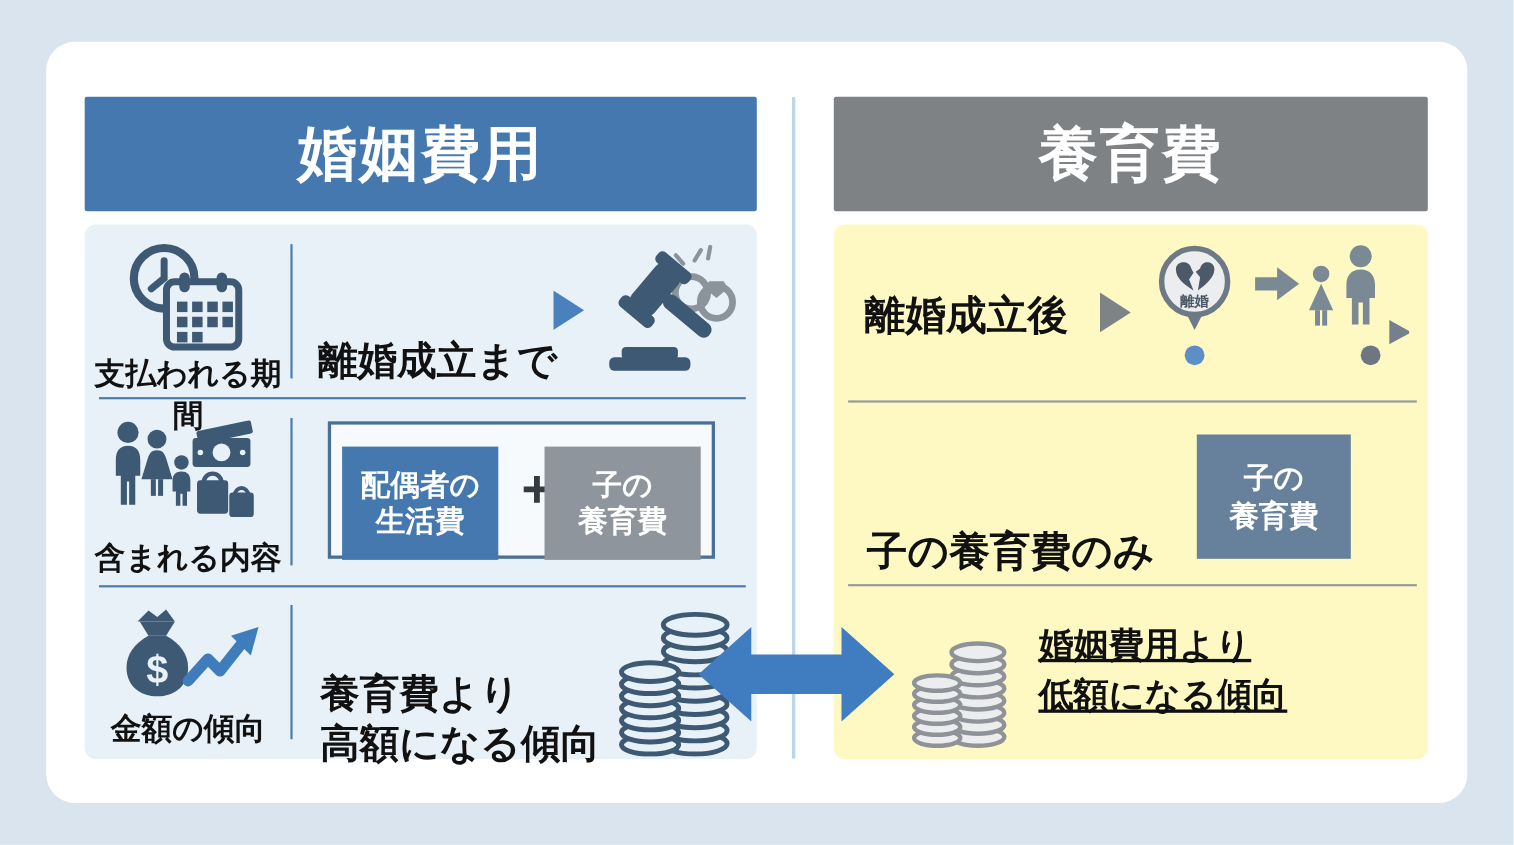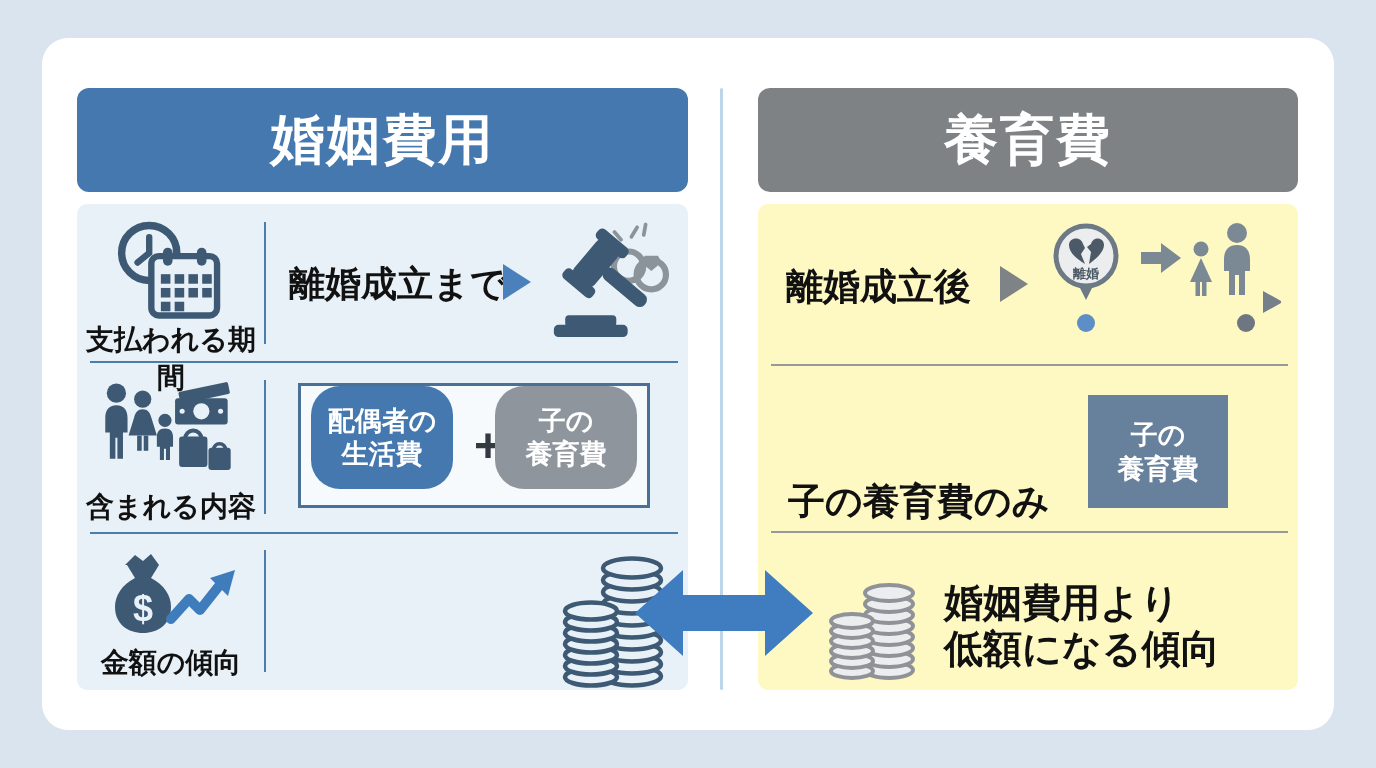--- a/index.html
+++ b/index.html
@@ -9,53 +9,52 @@
     font-family:"Liberation Sans","DejaVu Sans",sans-serif;
     position:relative;overflow:hidden;
     -webkit-font-smoothing:antialiased;
   }
   .card{
     position:absolute;left:42px;top:38px;width:1292px;height:692px;
     background:#ffffff;border-radius:26px;
   }
   .card>*{position:absolute;}
   .hdr{
-    height:104px;border-radius:12px;
+    height:104px;border-radius:2px;
     color:#ffffff;font-weight:bold;font-size:54px;
     display:flex;align-items:center;justify-content:center;
     letter-spacing:2px;
   }
   .hdr-left{left:35px;top:50px;width:611px;background:#4478ae;}
   .hdr-right{left:716px;top:50px;width:540px;background:#7e8285;}
   .panel{border-radius:10px;top:166px;height:486px;}
   .panel>*{position:absolute;}
   .panel-left{left:35px;width:611px;background:#e8f1f8;}
   .panel-right{left:716px;width:540px;background:#fef9c3;}
   .mid-divider{left:678px;top:50px;width:3px;height:602px;background:#bdd5e9;border-radius:2px;}
   .sep{height:2px;left:13px;right:10px;}
   .sep-blue{background:#4b7dac;}
   .sep-gray{background:#97999c;}
   .vdiv{width:2px;background:#4b7dac;left:187px;}
   .row-label{
     left:0;width:188px;text-align:center;
     font-weight:bold;font-size:28px;color:#111;
   }
-  .big-text{font-weight:bold;color:#111;font-size:36px;line-height:45px;white-space:nowrap;}
+  .big-text{font-weight:bold;color:#111;font-size:36px;line-height:45px;white-space:nowrap;margin-top:44px;}
   .r-big-text{font-weight:bold;color:#111;font-size:37px;line-height:46px;white-space:nowrap;}
   .outer-box{
     left:221px;top:179px;width:352px;height:125px;
     background:#f7fafc;border:3px solid #4a7095;box-sizing:border-box;
   }
   .outer-box>*{position:absolute;}
   .mini-box{
-    width:142px;height:103px;top:0;
+    width:142px;height:103px;top:20px;
     color:#fff;font-weight:bold;font-size:27px;line-height:33px;
     display:flex;flex-direction:column;align-items:center;justify-content:center;
     text-align:center;
-    border-radius:29px;
   }
   .box-blue{left:10px;background:#4478ae;}
   .box-gray{right:10px;background:#8e959c;}
   .plus{
     left:152px;width:70px;top:8px;height:103px;
     display:flex;align-items:center;justify-content:center;
     font-size:48px;font-weight:bold;color:#333a41;
   }
   .r-box{
     left:330px;top:191px;width:140px;height:113px;background:#67809b;
@@ -165,20 +164,24 @@
     <svg style="left:20px;top:347px;" width="165" height="97" viewBox="0 0 165 97">
       <polygon points="28,14 38,4 46,10 54,3 62,14" fill="#3d5974"></polygon>
       <polygon points="30,14 62,14 54,27 38,27" fill="#3d5974"></polygon>
       <path d="M38 27 h16 c13 7 20 17 20 29 c0 17 -13 26 -28 26 C31 82 18 73 18 56 C18 44 25 34 38 27 Z" fill="#3d5974"></path>
       <text x="46" y="70" font-size="36" font-weight="bold" fill="#e8f1f8" text-anchor="middle">$</text>
       <path d="M74 68 L92 48 L103 59 L122 35" stroke="#3f7cbc" stroke-width="10" fill="none" stroke-linejoin="round" stroke-linecap="round"></path>
       <polygon points="113,27 138,19 131,45" fill="#3f7cbc"></polygon>
     </svg>
     <div class="row-label" style="top:440px;">金額の傾向</div>
     <div class="vdiv" style="top:346px;height:122px;"></div>
+    <div class="big-text" style="left:214px;top:360px;">
+      <div>養育費より</div>
+      <div>高額になる傾向</div>
+    </div>
     <svg style="left:483px;top:346px;" width="107" height="138" viewBox="0 0 107 138">
       <g stroke="#3d5974" stroke-width="4.5" fill="#e8f1f8">
         <ellipse cx="72" cy="126" rx="29" ry="9.5"></ellipse>
           <ellipse cx="72" cy="114" rx="29" ry="9.5"></ellipse>
         <ellipse cx="72" cy="102" rx="29" ry="9.5"></ellipse>
           <ellipse cx="72" cy="90" rx="29" ry="9.5"></ellipse>
         <ellipse cx="72" cy="78" rx="29" ry="9.5"></ellipse>
           <ellipse cx="72" cy="66" rx="29" ry="9.5"></ellipse>
         <ellipse cx="72" cy="54" rx="29" ry="9.5"></ellipse>
           <ellipse cx="72" cy="42" rx="29" ry="9.5"></ellipse>
@@ -255,21 +258,21 @@
         <ellipse cx="63" cy="32" rx="24" ry="8"></ellipse>
           <ellipse cx="63" cy="21" rx="24" ry="8"></ellipse>
         <ellipse cx="26" cy="99" rx="21" ry="7"></ellipse>
           <ellipse cx="26" cy="89" rx="21" ry="7"></ellipse>
         <ellipse cx="26" cy="79" rx="21" ry="7"></ellipse>
           <ellipse cx="26" cy="69" rx="21" ry="7"></ellipse>
         <ellipse cx="26" cy="59" rx="21" ry="7"></ellipse>
           <ellipse cx="26" cy="49" rx="21" ry="7"></ellipse>
       </g>
     </svg>
-    <div class="r-big-text" style="left:186px;top:376px;font-size:39px;">
+    <div class="r-big-text" style="left:186px;top:359px;font-size:32px;text-decoration:underline;">
       <div>婚姻費用より</div>
       <div>低額になる傾向</div>
     </div>
   </div>
 
   <svg style="left:593px;top:532px;z-index:5;" width="178" height="86" viewBox="0 0 178 86">
     <polygon points="0,43 48,0 48,25 130,25 130,0 178,43 130,86 130,61 48,61 48,86" fill="#3f7dc0"></polygon>
   </svg>
 
 </div>

